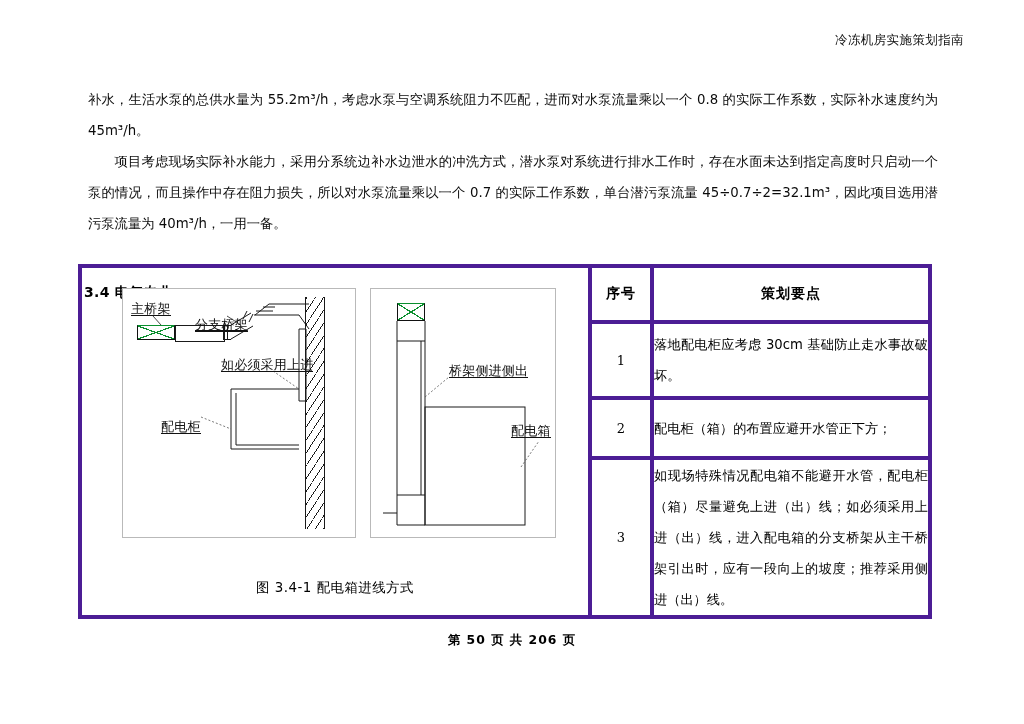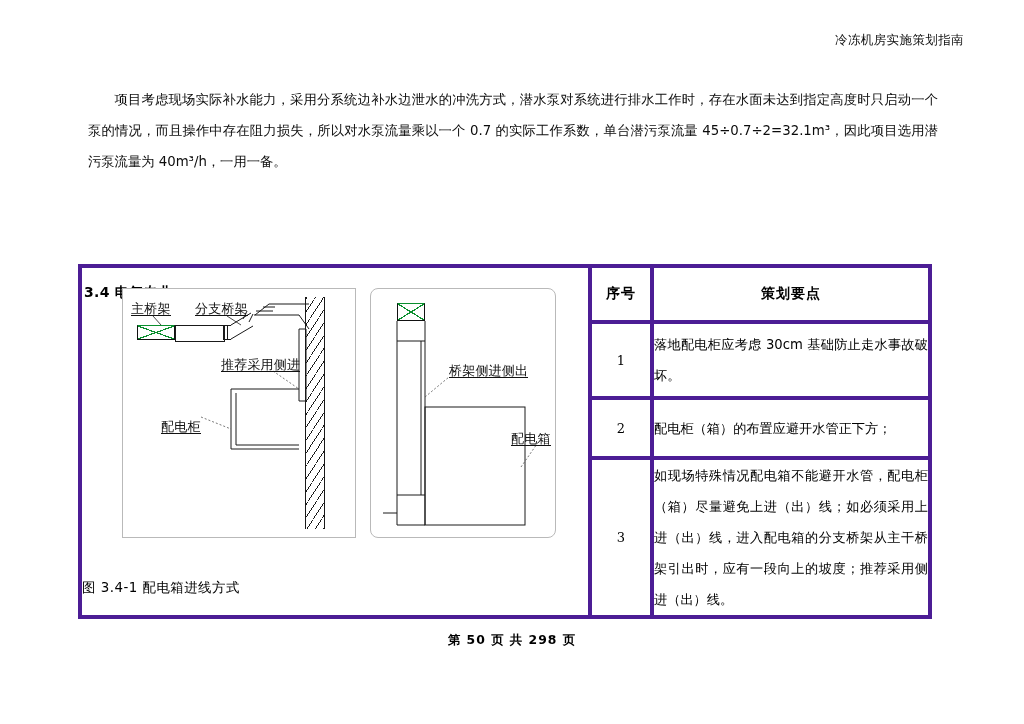--- a/index.html
+++ b/index.html
@@ -110,31 +110,31 @@
   .fig-wrap {
     position: relative;
     width: 100%;
     height: 100%;
   }
   .fig-caption {
     position: absolute;
     left: 0;
     right: 0;
     bottom: 18px;
-    text-align: left;
+    text-align: center;
     font-size: 13.4px;
     letter-spacing: 0.5px;
   }
   .diagram-box {
     position: absolute;
     border: 1px solid #b9b9b9;
     background: #fff;
   }
   .dia-left  { left: 40px;  top: 20px; width: 232px; height: 248px; }
-  .dia-right { left: 288px; top: 20px; width: 184px; height: 248px; border-radius: 8px; }
+  .dia-right { left: 288px; top: 20px; width: 184px; height: 248px; }
 
   
   .ln       { position: absolute; background: #1a1a1a; }
   .ln-h     { height: 1px; }
   .ln-v     { width: 1px; }
   .box-out  { position: absolute; border: 1px solid #1a1a1a; background: transparent; }
   .lbl {
     position: absolute;
     font-size: 13px;
     color: #111;
@@ -187,20 +187,21 @@
   }
 </style>
 </head>
 <body>
 
 <div class="page">
 
   <div class="doc-header">冷冻机房实施策划指南</div>
 
   <div class="body-text">
+    <p class="para">补水，生活水泵的总供水量为 55.2m³/h，考虑水泵与空调系统阻力不匹配，进而对水泵流量乘以一个 0.8 的实际工作系数，实际补水速度约为 45m³/h。</p>
     <p class="para indent">项目考虑现场实际补水能力，采用分系统边补水边泄水的冲洗方式，潜水泵对系统进行排水工作时，存在水面未达到指定高度时只启动一个泵的情况，而且操作中存在阻力损失，所以对水泵流量乘以一个 0.7 的实际工作系数，单台潜污泵流量 45÷0.7÷2=32.1m³，因此项目选用潜污泵流量为 40m³/h，一用一备。</p>
   </div>
 
   <div class="section-heading">3.4 电气专业</div>
 
   <table class="main-table">
     <colgroup>
       <col class="col-fig">
         <col class="col-no">
         <col class="col-pt">
@@ -244,22 +245,22 @@
                 <path d="M108 100 L176 100" stroke="#1a1a1a" stroke-width="1" fill="none"></path>
                 <path d="M113 104 L113 156 L176 156" stroke="#1a1a1a" stroke-width="1" fill="none"></path>
 
                 <path d="M30 27 L38 36" stroke="#1a1a1a" stroke-width="0.8" fill="none"></path>
                 <path d="M104 27 L118 36" stroke="#1a1a1a" stroke-width="0.8" fill="none"></path>
                 <path d="M150 82 L176 100" stroke="#555" stroke-width="0.8" fill="none" stroke-dasharray="2 2"></path>
                 <path d="M78 128 L108 140" stroke="#555" stroke-width="0.8" fill="none" stroke-dasharray="2 2"></path>
               </svg>
 
               <div class="lbl" style="left:8px; top:14px;">主桥架</div>
-              <div class="lbl" style="left:72px; top:14px;">分支桥架</div>
-              <div class="lbl" style="left:98px; top:70px;">推荐采用侧进</div>
+              <div class="lbl" style="left:72px; top:30px;text-decoration:underline;">分支桥架</div>
+              <div class="lbl" style="left:98px; top:70px;">如必须采用上进</div>
               <div class="lbl" style="left:38px; top:132px;">配电柜</div>
             </div>
 
             <div class="diagram-box dia-right">
 
               <div class="tray-green topline" style="left:26px; top:14px; width:28px; height:18px;"></div>
 
               <svg class="overlay" viewBox="0 0 184 248" preserveAspectRatio="none">
 
                 <path d="M26 32 L26 236" stroke="#1a1a1a" stroke-width="1" fill="none"></path>
@@ -272,21 +273,21 @@
 
                 <path d="M50 52 L50 206" stroke="#1a1a1a" stroke-width="1" fill="none"></path>
 
                 <rect x="54" y="118" width="100" height="118" stroke="#1a1a1a" stroke-width="1" fill="none"></rect>
 
                 <path d="M54 108 L78 88" stroke="#555" stroke-width="0.8" fill="none" stroke-dasharray="2 2"></path>
                 <path d="M150 178 L168 152" stroke="#555" stroke-width="0.8" fill="none" stroke-dasharray="2 2"></path>
               </svg>
 
               <div class="lbl" style="left:78px; top:76px;">桥架侧进侧出</div>
-              <div class="lbl" style="left:140px; top:144px;">配电箱</div>
+              <div class="lbl" style="left:140px; top:136px;">配电箱</div>
             </div>
 
             <div class="fig-caption">图 3.4-1 配电箱进线方式</div>
           </div>
         </td>
 
         <th class="th-cell">序号</th>
         <th class="th-cell">策划要点</th>
       </tr>
 
@@ -300,15 +301,15 @@
         <td class="pt-cell">配电柜（箱）的布置应避开水管正下方；</td>
       </tr>
 
       <tr>
         <td class="no-cell" style="height:150px;">3</td>
         <td class="pt-cell">如现场特殊情况配电箱不能避开水管，配电柜（箱）尽量避免上进（出）线；如必须采用上进（出）线，进入配电箱的分支桥架从主干桥架引出时，应有一段向上的坡度；推荐采用侧进（出）线。</td>
       </tr>
     </tbody>
   </table>
 
-  <div class="doc-footer">第 50 页 共 298 页</div>
+  <div class="doc-footer">第 50 页 共 206 页</div>
 
 </div>
 
 </body></html>

